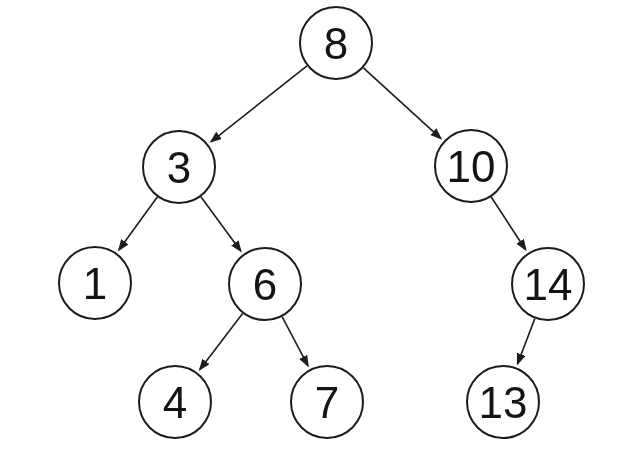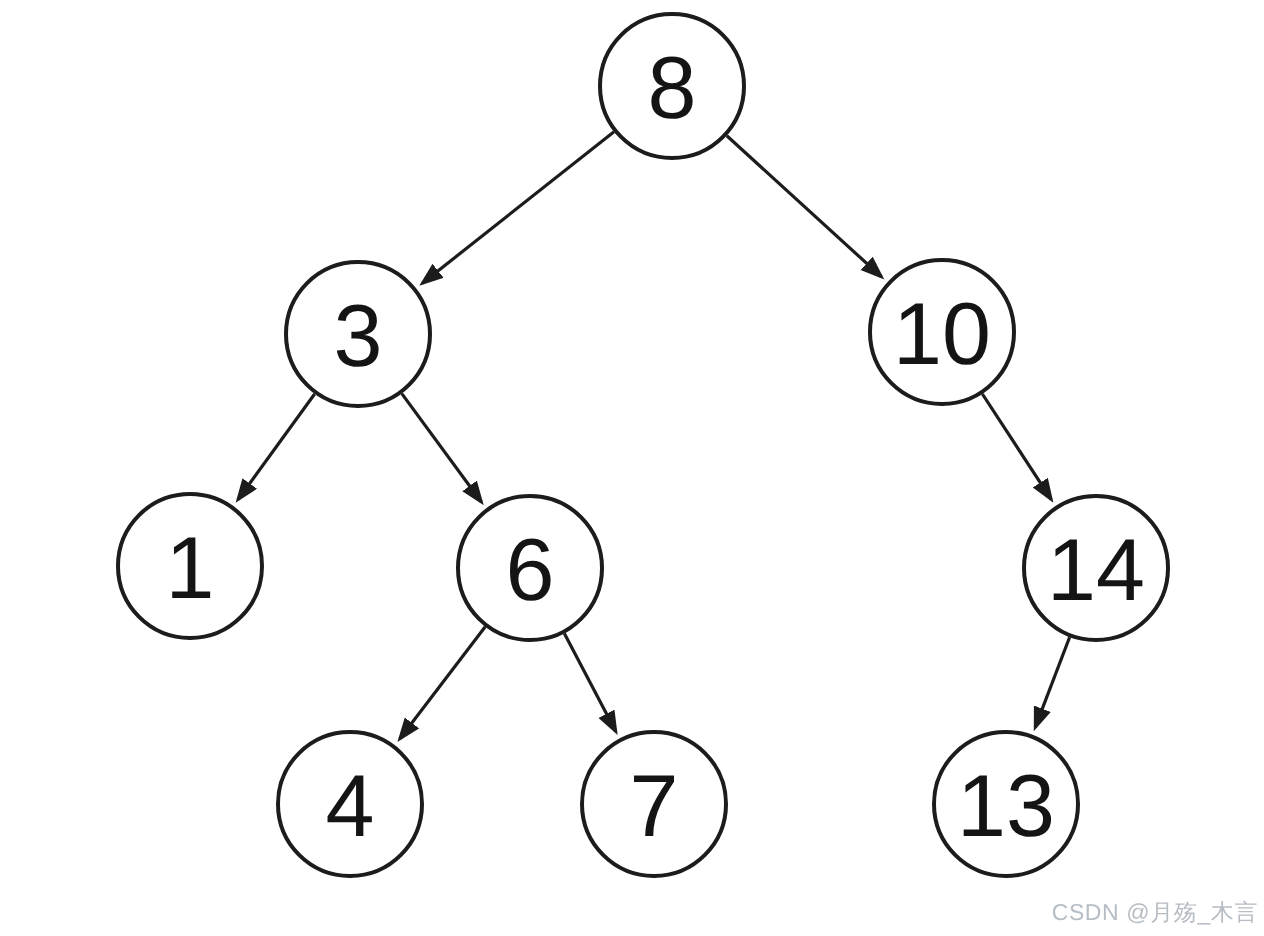--- a/index.html
+++ b/index.html
@@ -85,14 +85,13 @@
             <text x="327" y="417.84" class="node-label-text" font-size="44">7</text>
           </g>
           <g>
             <circle cx="503" cy="402" r="36" class="node-circle-shape"></circle>
             <text x="503" y="417.84" class="node-label-text" font-size="44">13</text>
           </g>
         </g>
     </svg>
   </figure>
 
-  <div class="watermark">CSDN @月殇_木言</div>
 </div>
 
 </body></html>

